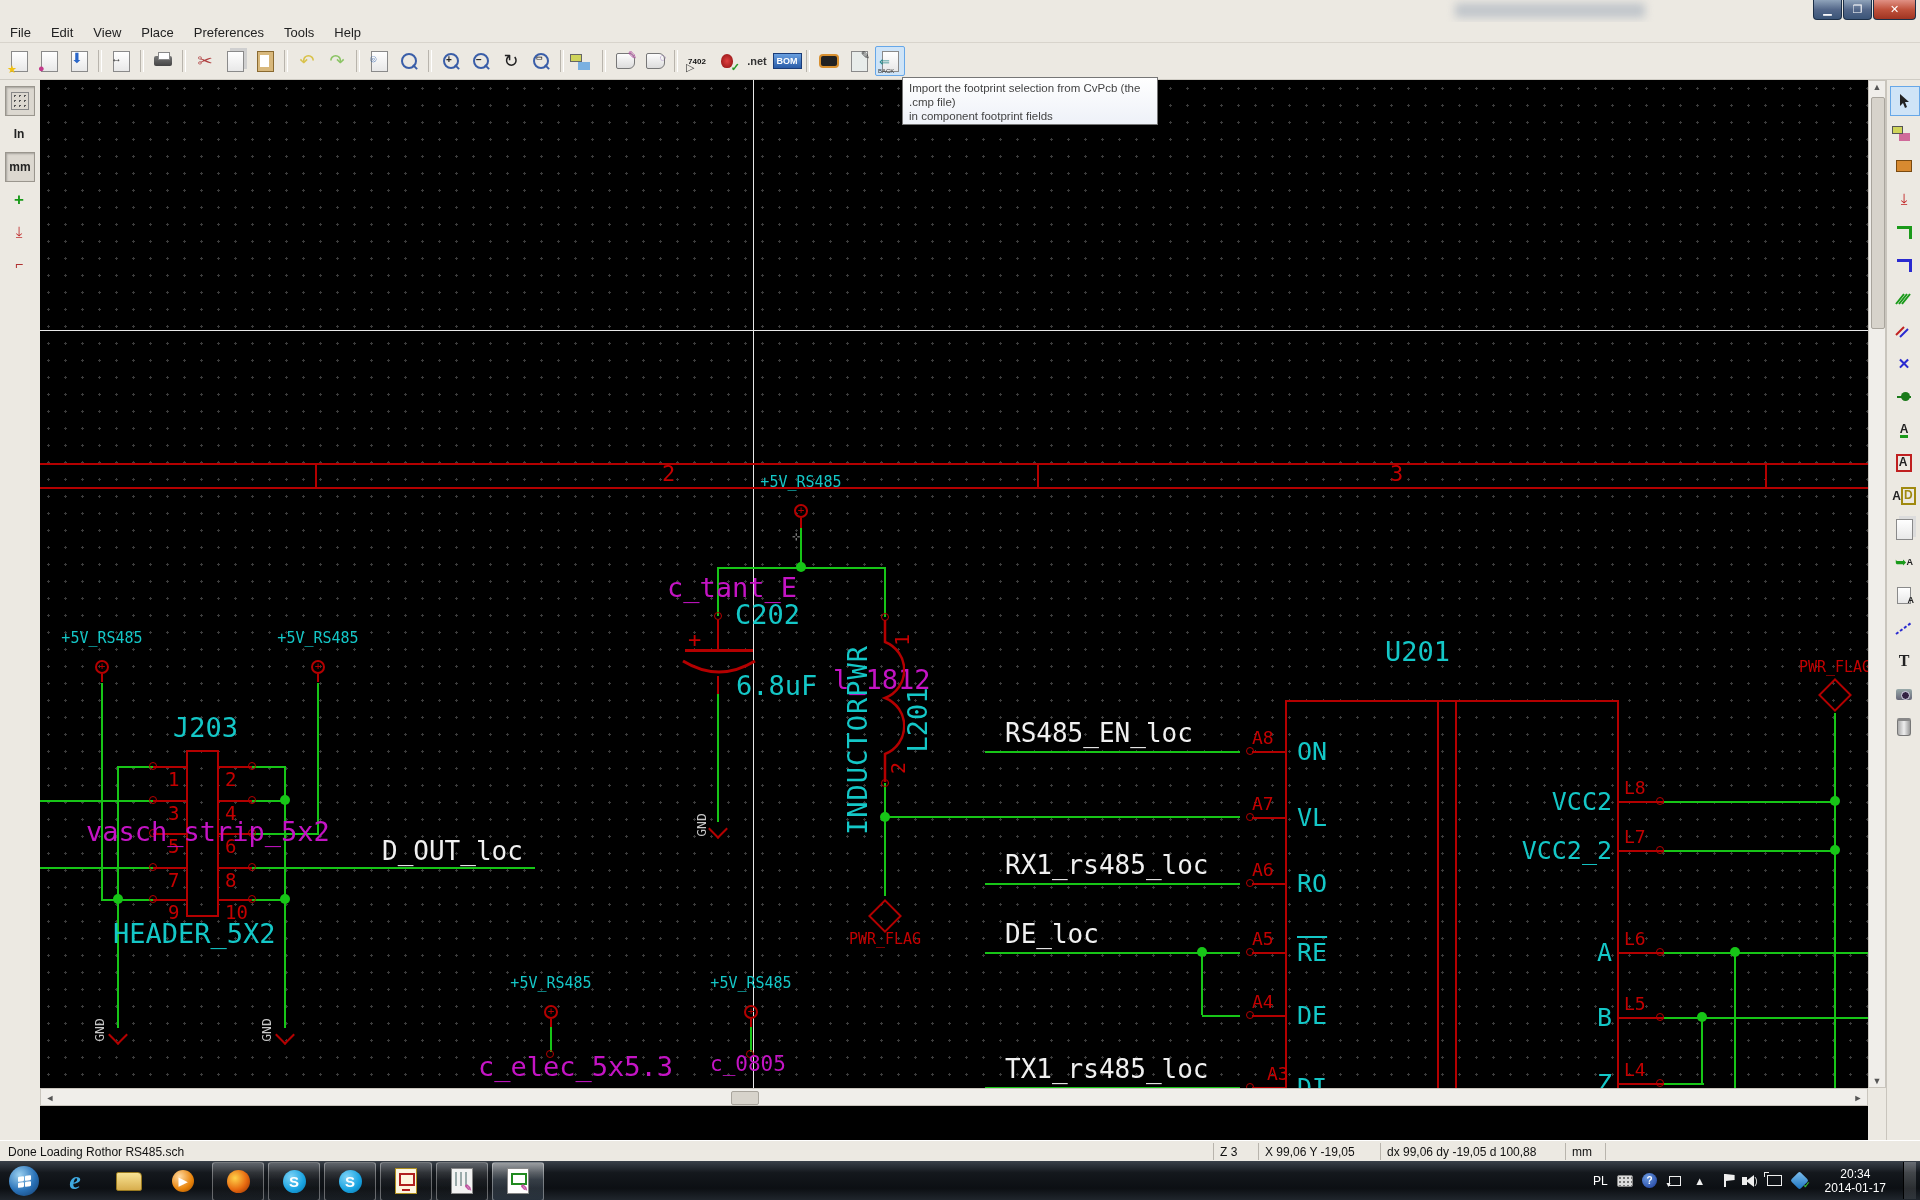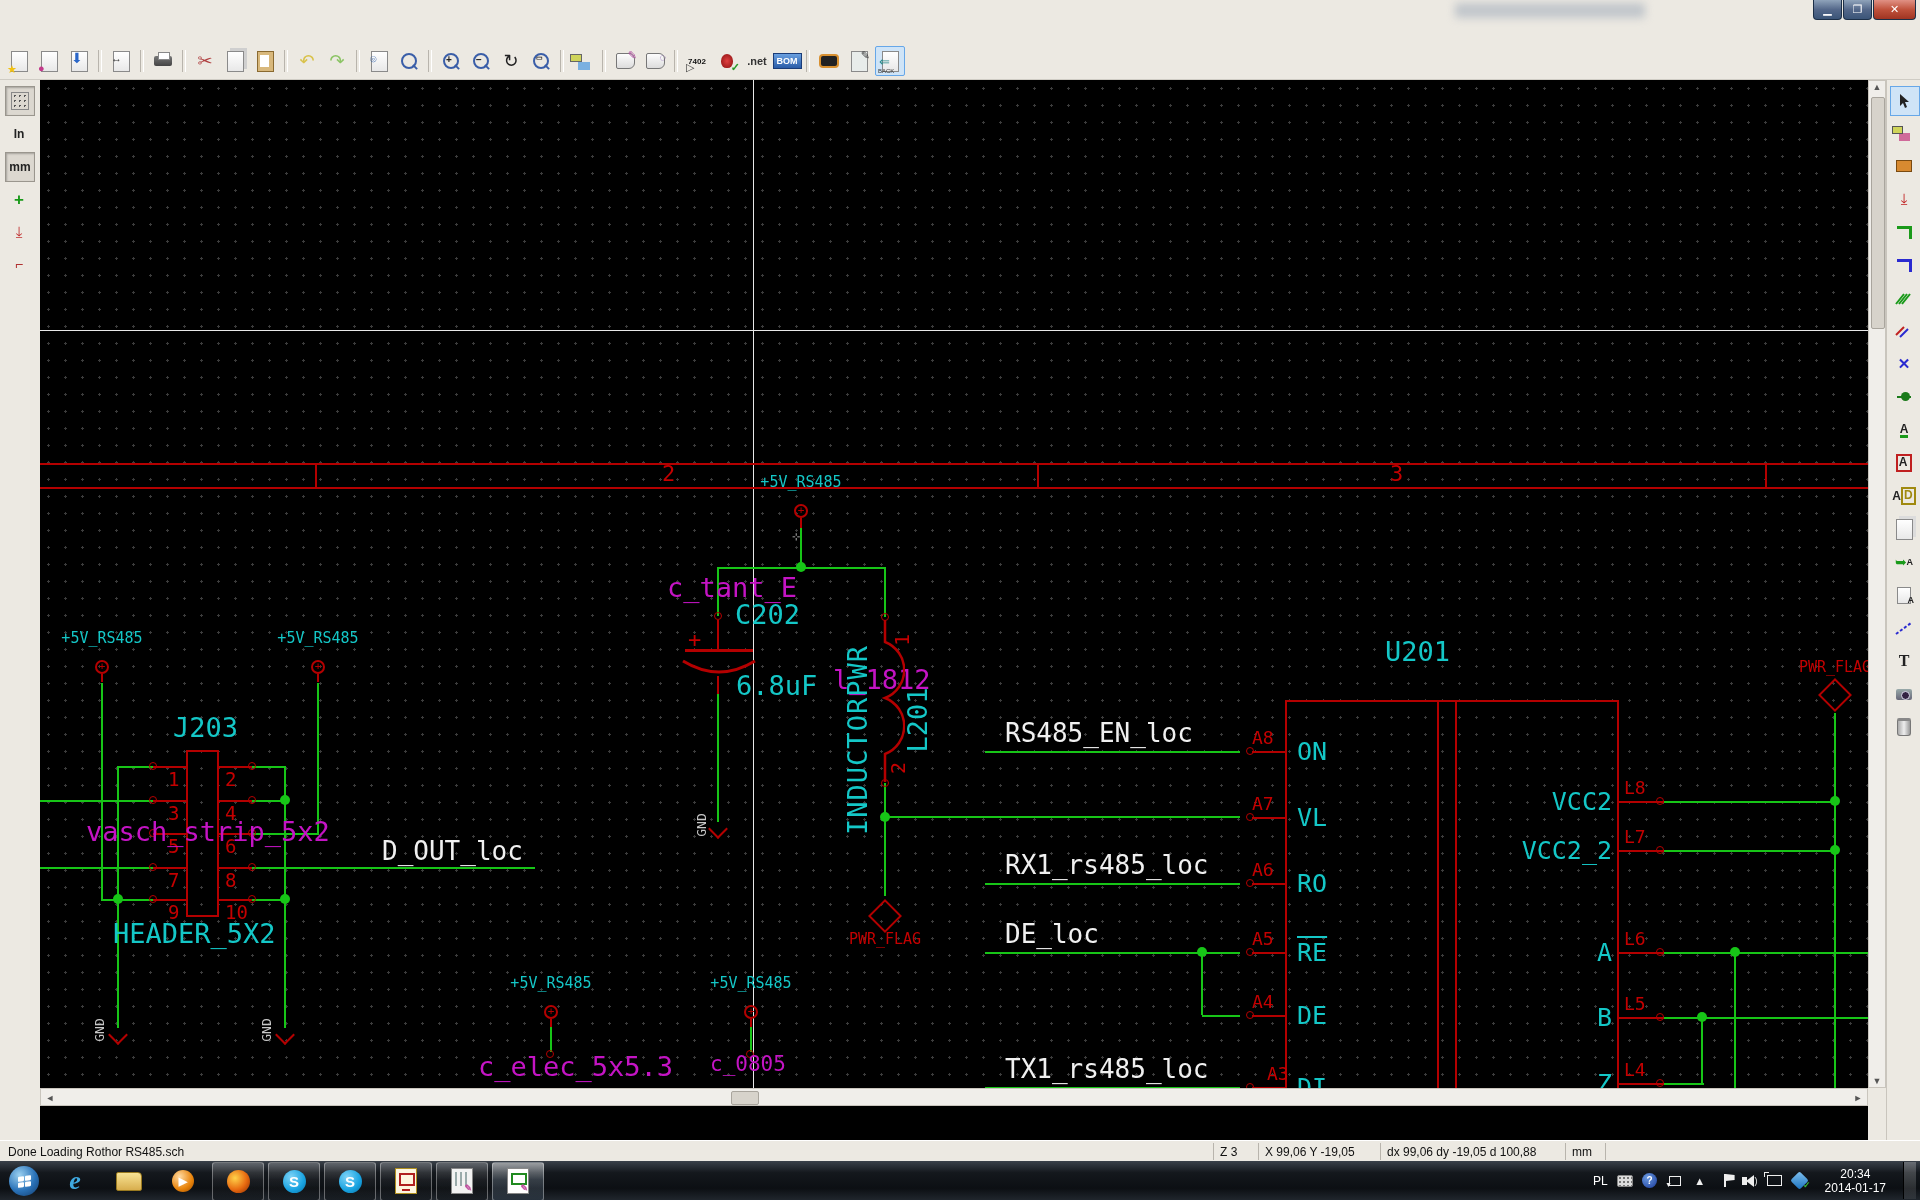--- a/index.html
+++ b/index.html
@@ -93,20 +93,29 @@
 
 <div id="screen">
 
   <div id="titleblur" class="abs"></div>
   <div id="winbtns" class="abs">
     <div class="winbtn">▁</div>
     <div class="winbtn">❐</div>
     <div class="winbtn close">✕</div>
   </div>
 
+  <div id="menubar" class="abs">
+    <span class="menuitem">File</span>
+    <span class="menuitem">Edit</span>
+    <span class="menuitem">View</span>
+    <span class="menuitem">Place</span>
+    <span class="menuitem">Preferences</span>
+    <span class="menuitem">Tools</span>
+    <span class="menuitem">Help</span>
+  </div>
 
   <div id="toolbar" class="abs">
     <div class="tb">
         <div class="pageic"></div>
         <span class="badge" style="left:2px;bottom:0;color:#f2c112;">★</span>
       </div>
     <div class="tb">
         <div class="pageic"></div>
         <span class="badge" style="left:3px;bottom:1px;color:#c23a8c;">●</span>
       </div>
@@ -207,20 +216,25 @@
         <div class="pageic" style="background:#e8ecea;"></div>
         <span class="badge" style="right:3px;top:3px;color:#444;">✎</span>
       </div>
     <div class="tb hl">
         <div class="pageic"></div>
         <span class="badge" style="left:3px;top:8px;color:#2a8a8a;font-size:13px;">⇐</span>
         <span class="microtxt">BACK</span>
       </div>
   </div>
 
+  <div id="tooltip" class="abs">
+    <div>Import the footprint selection from CvPcb (the</div>
+    <div>.cmp file)</div>
+    <div>in component footprint fields</div>
+  </div>
 
   <div id="lefttools" class="abs">
     <div class="sbtn pressed" style="top:6px;">
       <div style="width:16px;height:16px;background-image:radial-gradient(#555 1px,transparent 1px);background-size:5px 5px;border:1px solid #888;"></div>
     </div>
     <div class="sbtn" style="top:40px;font-weight:bold;">
         <span>In</span>
       </div>
     <div class="sbtn pressed" style="top:72px;font-weight:bold;">
         <span>mm</span>

